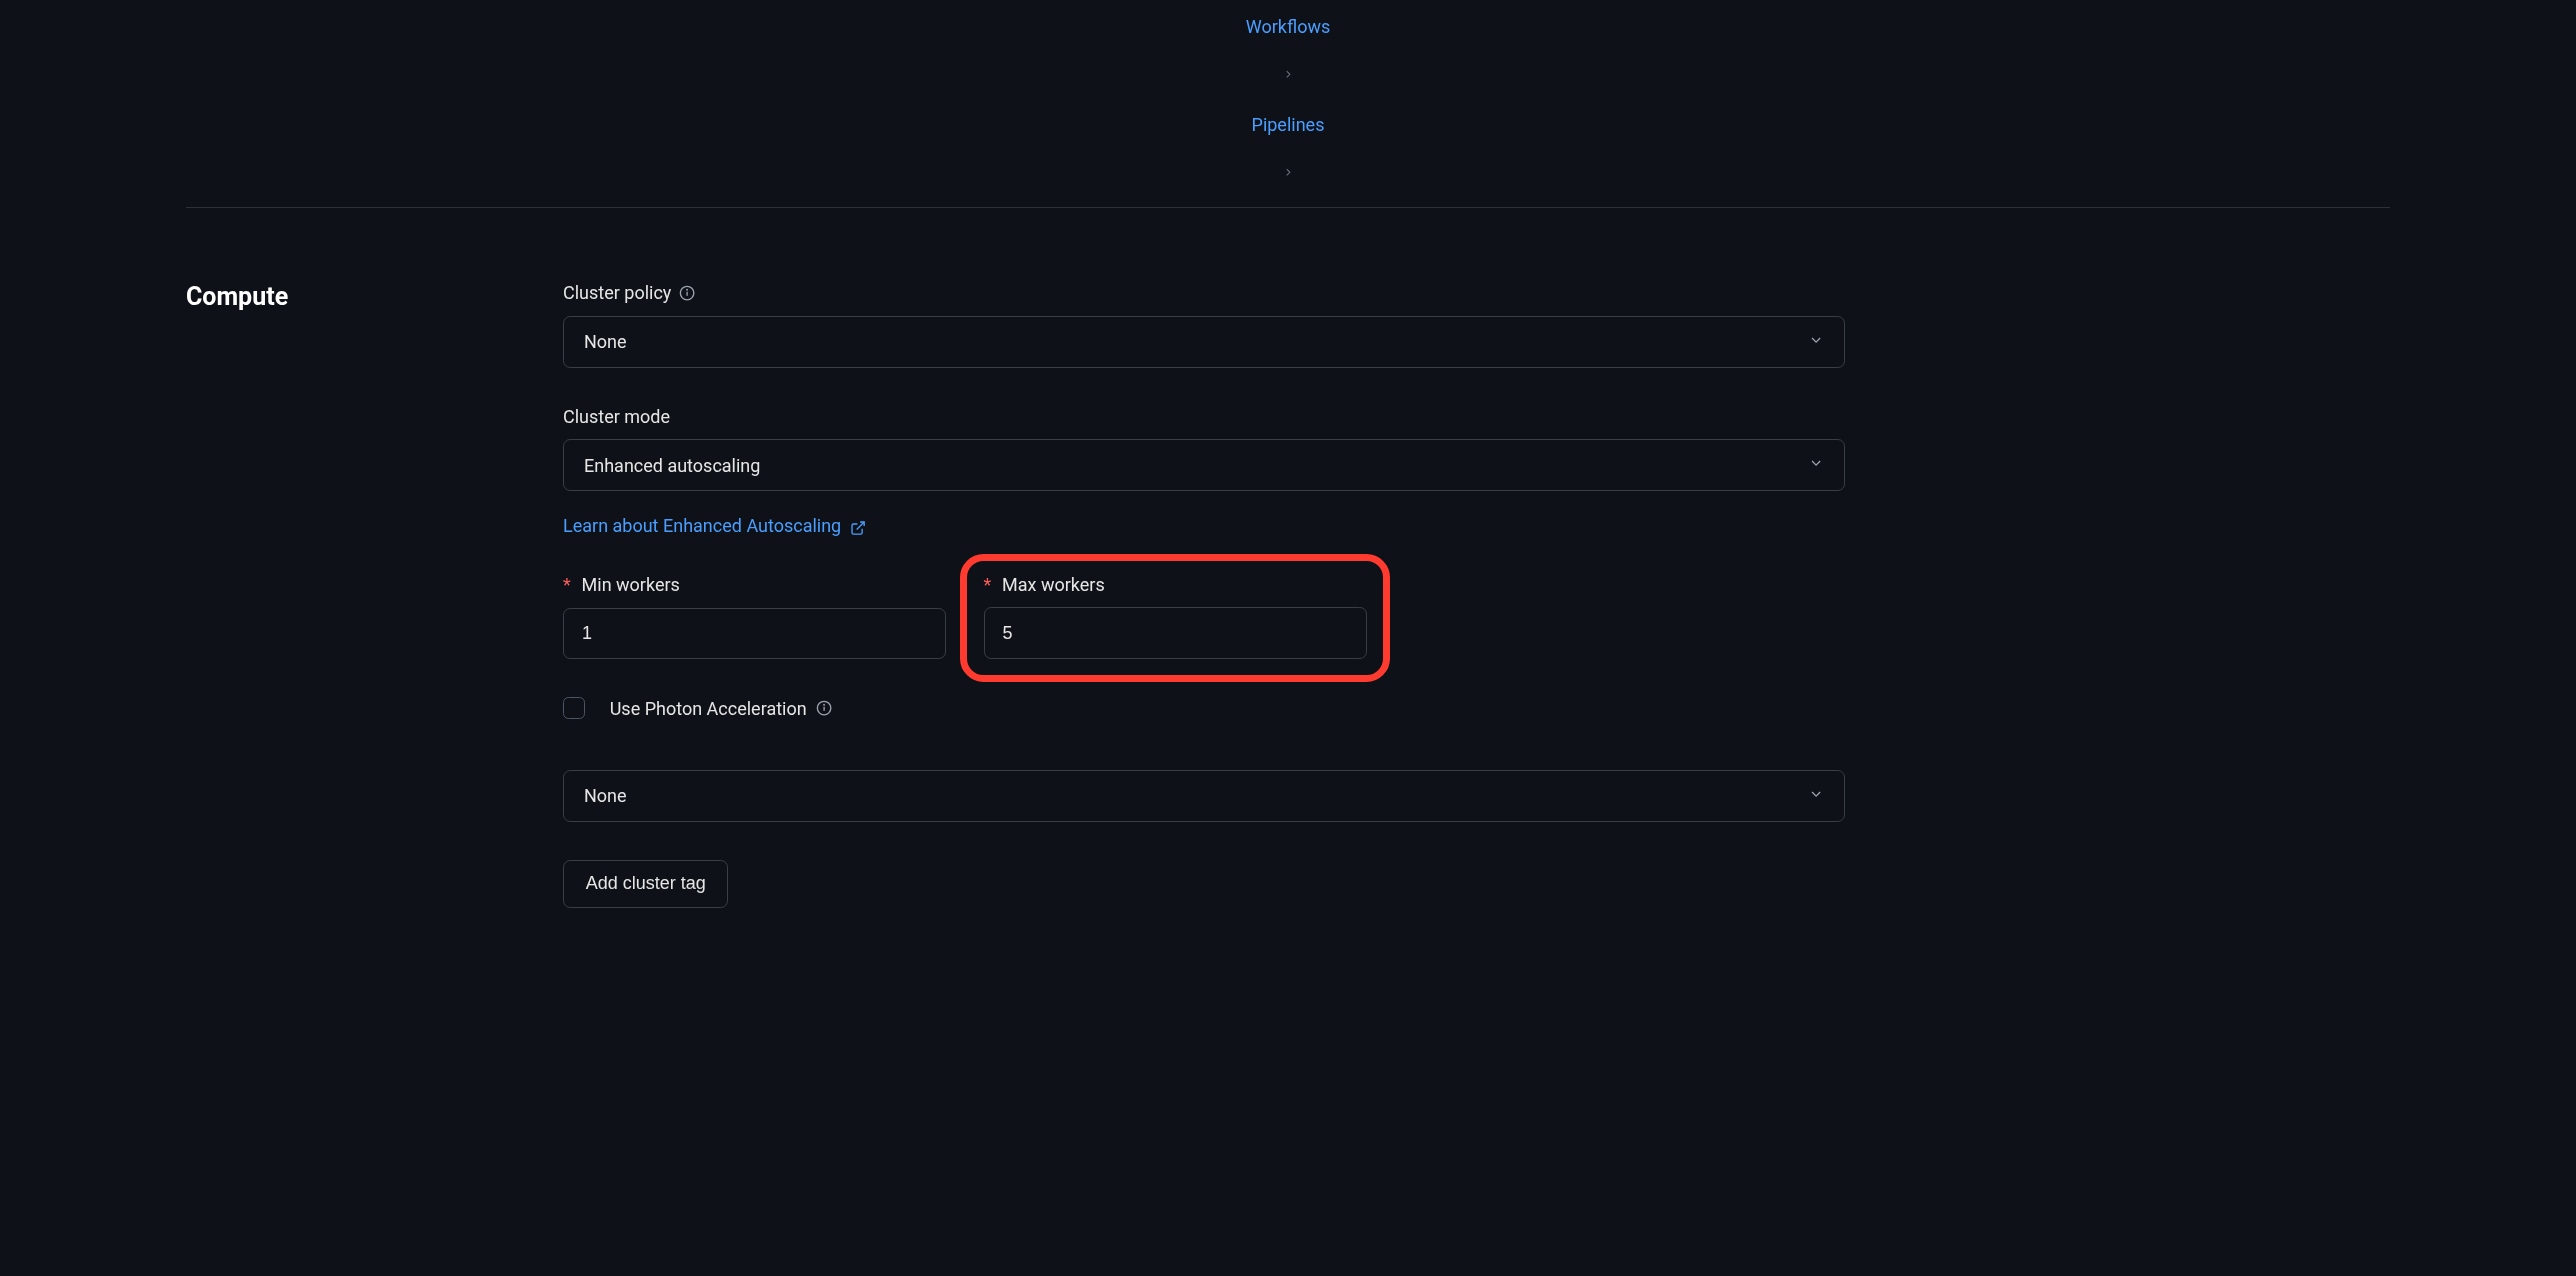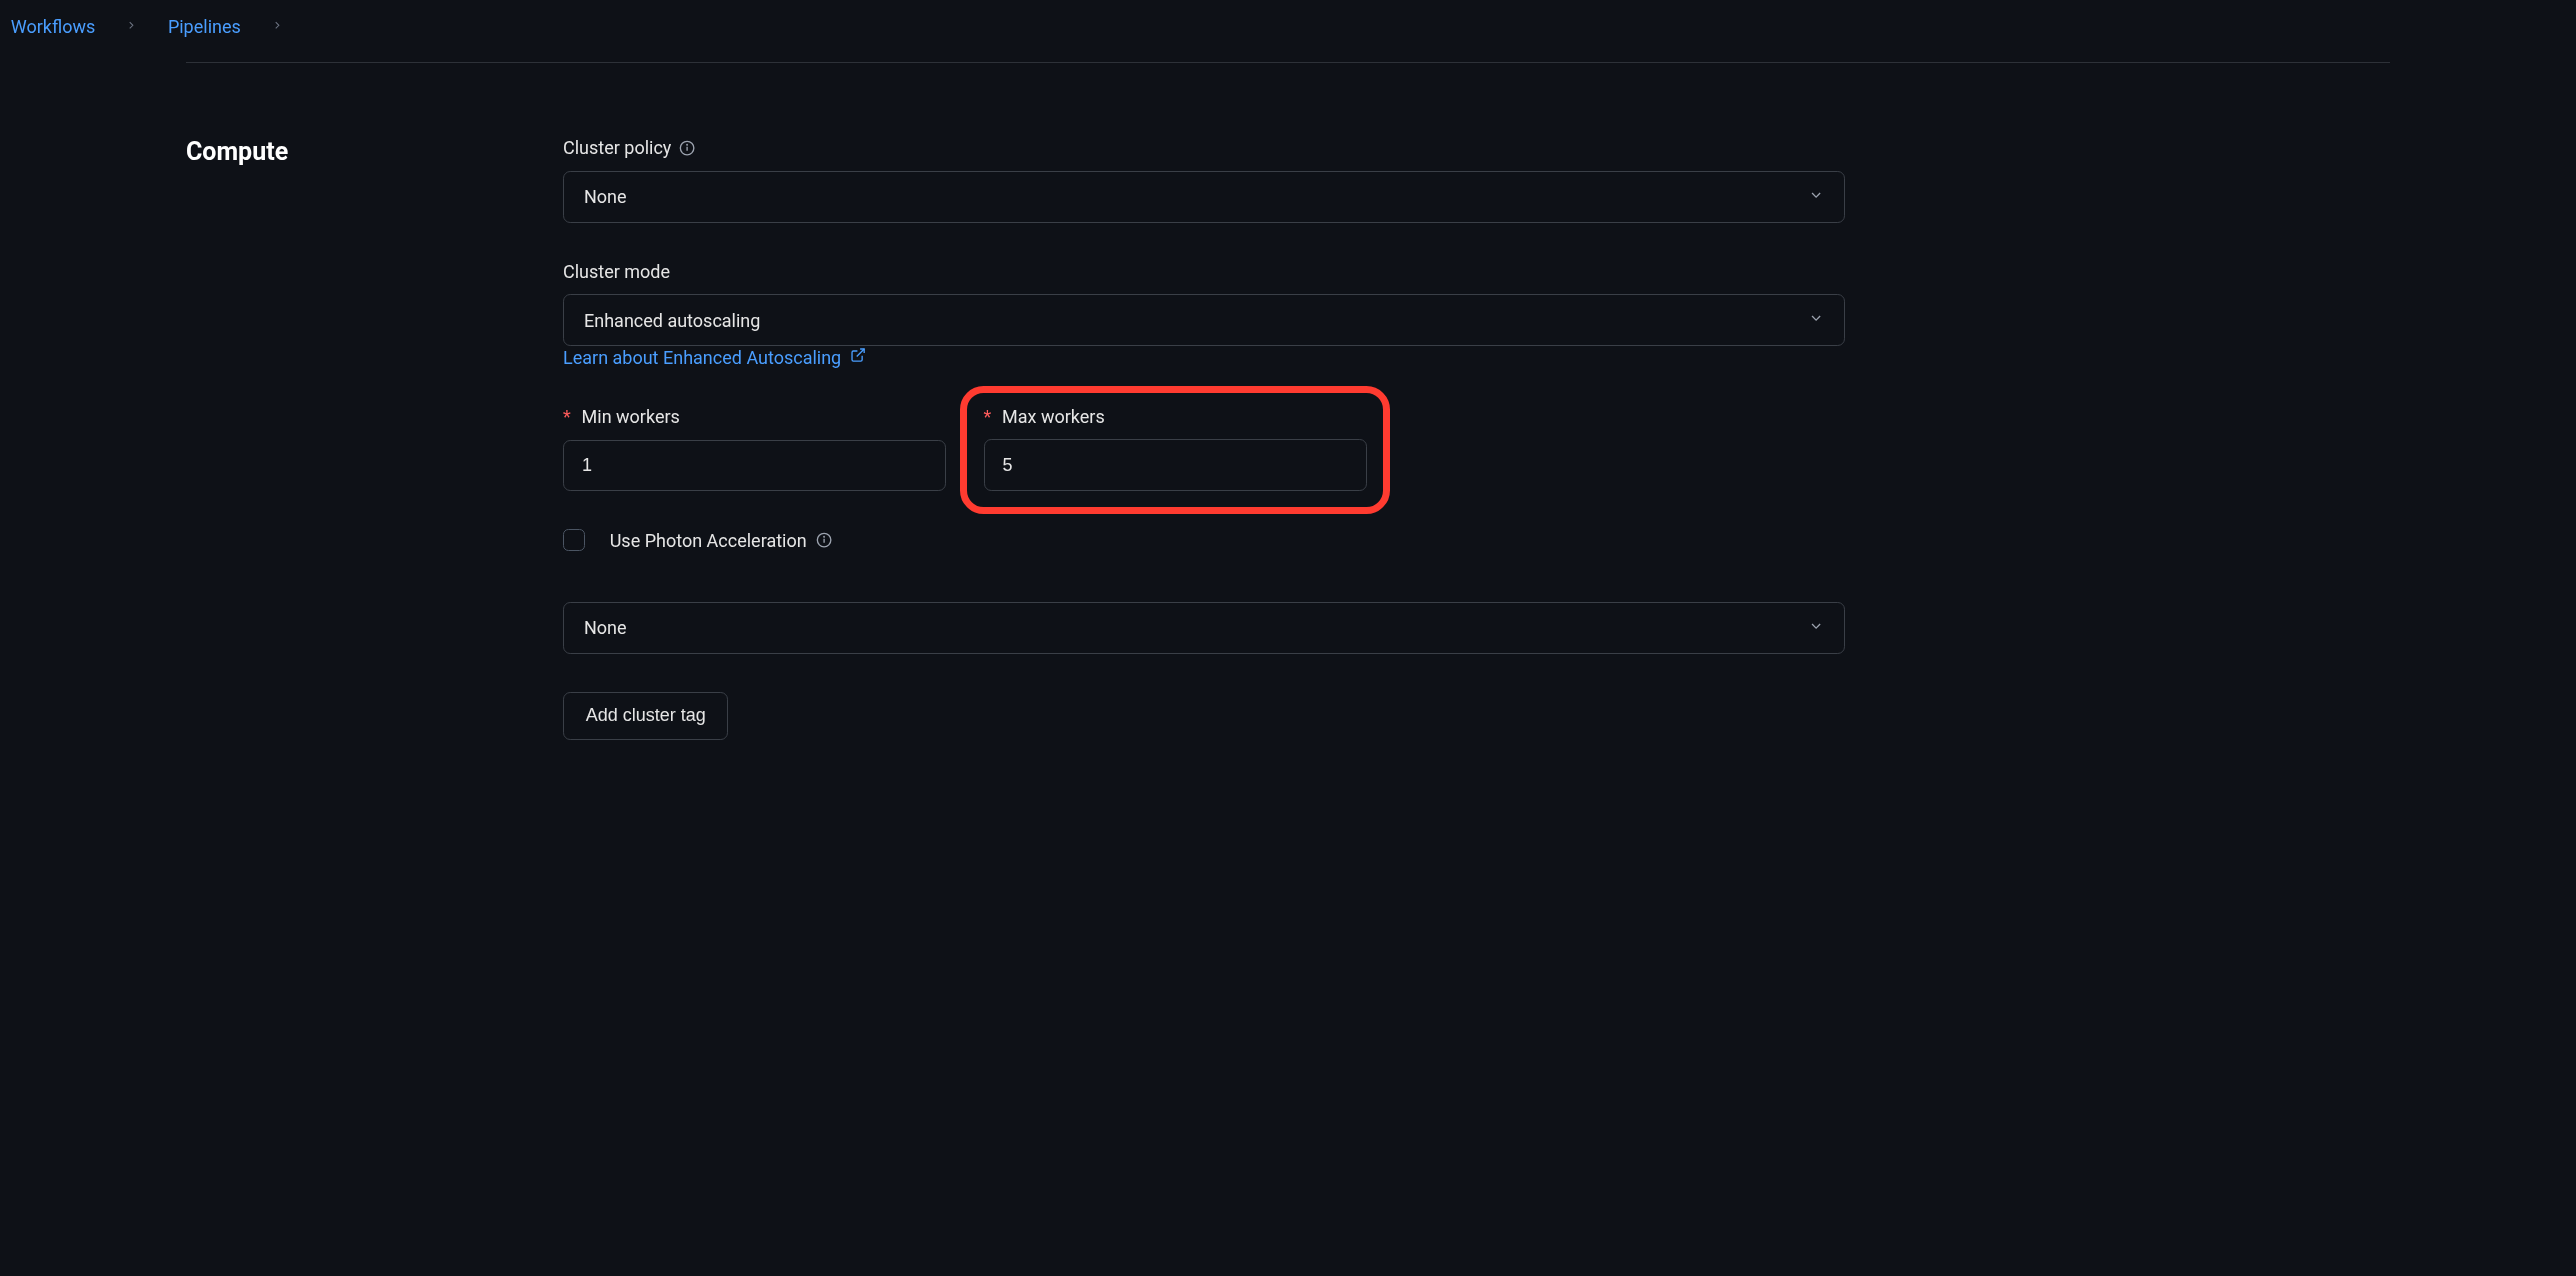--- a/index.html
+++ b/index.html
@@ -17,20 +17,21 @@
     overflow: hidden;
   }
 
   
   .breadcrumb {
     display: flex;
     align-items: center;
     gap: 30px;
     padding: 16.2px 10.8px 25px 10.8px;
     font-size: 18px;
+    flex-direction: column;
   }
   .breadcrumb a {
     color: #4a9eff;
     text-decoration: none;
   }
   .breadcrumb .sep {
     color: #6b7280;
     font-size: 14.4px;
   }
 
@@ -87,24 +88,24 @@
     width: 100%;
   }
   .select .chev {
     color: #9ca3af;
   }
 
   .link {
     color: #4a9eff;
     text-decoration: none;
     display: inline-flex;
-    align-items: flex-start;
+    align-items: flex-end;
     gap: 9px;
     font-size: 18px;
-    margin-top: 1px;
+    margin-top: 24px;
   }
 
   
   .two-col {
     display: flex;
     gap: 36px;
     align-items: flex-start;
   }
   .col {
     display: flex;

